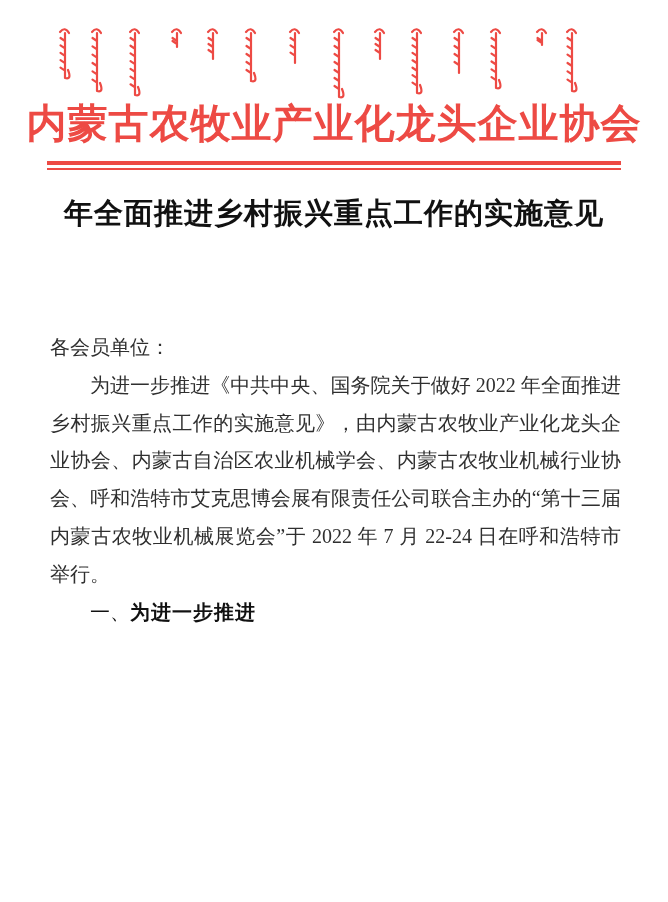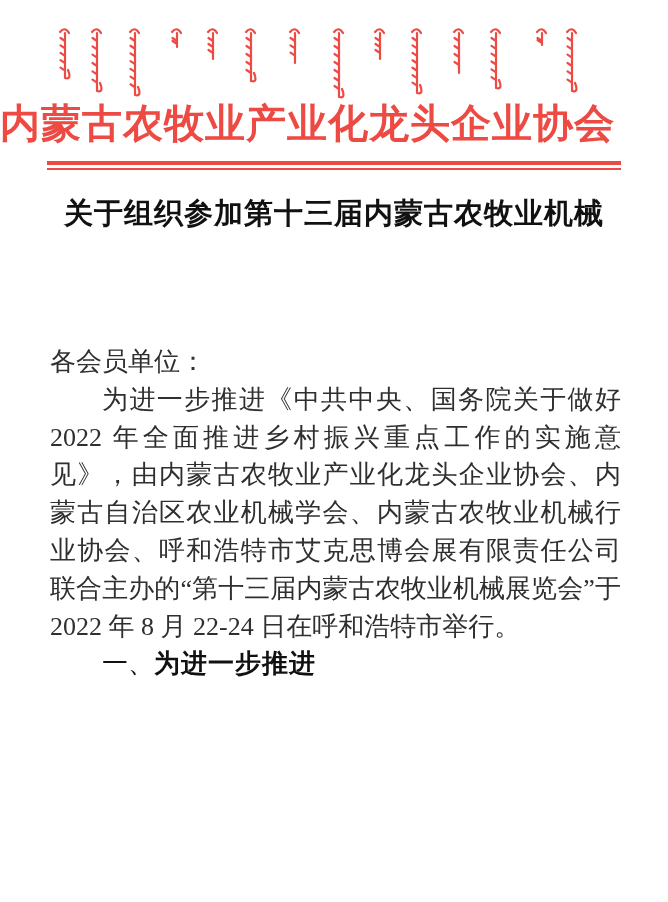--- a/index.html
+++ b/index.html
@@ -28,21 +28,21 @@
     stroke: var(--accent-red, #ed4a44);
     fill: none;
     stroke-width: 2.2;
     stroke-linecap: round;
   }
   .org-name {
     position: absolute;
     top: 96px;
     left: 0;
     width: 100%;
-    text-align: left;
+    text-align: center;
     font-size: 40px;
     line-height: 56px;
     font-weight: 700;
     letter-spacing: 1px;
     white-space: nowrap;
     color: var(--accent-red, #ed4a44);
   }
   .red-rule {
     position: absolute;
     top: 161px;
@@ -64,24 +64,23 @@
     font-weight: 700;
     color: var(--title-text, #111111);
     letter-spacing: 1px;
   }
   .t-line { display: block; }
   .body-block {
     position: absolute;
     top: 329px;
     left: 50px;
     right: 47px;
-    font-size: 26px;
+    font-size: 20px;
     line-height: 37.8px;
     text-align: justify;
-    margin-top: 14px;
   }
   .body-block p { margin: 0; padding: 0; }
   .para { text-indent: 2em; }
   .section-heading {
     text-indent: 2em;
     color: var(--title-text, #111111);
   }
   .section-title-bold {
     font-family: "DejaVu Sans", "Liberation Sans", sans-serif;
     font-weight: 700;
@@ -108,22 +107,22 @@
       <path d="M 441 6 L 441 61 M 436 5 Q 441 -1 445 6 M 436.5 11 L 441 14 M 436.5 18.833333333333332 L 441 21.833333333333332 M 436.5 26.666666666666664 L 441 29.666666666666664 M 436.5 34.5 L 441 37.5 M 436.5 42.33333333333333 L 441 45.33333333333333 M 436.5 50.166666666666664 L 441 53.166666666666664 M 441 61 Q 448 63 444 53"></path>
       <path d="M 487 6 L 487 18 M 482 5 Q 487 -1 491 6 M 482.5 11 L 487 14 M 482.5 13 L 487 16"></path>
       <path d="M 517 6 L 517 64 M 512 5 Q 517 -1 521 6 M 512.5 11 L 517 14 M 512.5 19.333333333333336 L 517 22.333333333333336 M 512.5 27.666666666666668 L 517 30.666666666666668 M 512.5 36 L 517 39 M 512.5 44.333333333333336 L 517 47.333333333333336 M 512.5 52.66666666666667 L 517 55.66666666666667 M 517 64 Q 524 66 520 56"></path>
     </svg>
 
   <div class="org-name">内蒙古农牧业产业化龙头企业协会</div>
 
   <div class="red-rule"></div>
 
   <h1 class="doc-title">
-    <span class="t-line">关于组织参加第十三届内蒙古农牧业机械</span>
+    <span class="t-line">年全面推进乡村振兴重点工作的实施意见</span>
   </h1>
 
   <div class="body-block">
     <p class="salutation">各会员单位：</p>
-    <p class="para">为进一步推进《中共中央、国务院关于做好 2022 年全面推进乡村振兴重点工作的实施意见》，由内蒙古农牧业产业化龙头企业协会、内蒙古自治区农业机械学会、内蒙古农牧业机械行业协会、呼和浩特市艾克思博会展有限责任公司联合主办的“第十三届内蒙古农牧业机械展览会”于 2022 年 8 月 22-24 日在呼和浩特市举行。</p>
+    <p class="para">为进一步推进《中共中央、国务院关于做好 2022 年全面推进乡村振兴重点工作的实施意见》，由内蒙古农牧业产业化龙头企业协会、内蒙古自治区农业机械学会、内蒙古农牧业机械行业协会、呼和浩特市艾克思博会展有限责任公司联合主办的“第十三届内蒙古农牧业机械展览会”于 2022 年 7 月 22-24 日在呼和浩特市举行。</p>
     <p class="section-heading"><span>一、</span><span class="section-title-bold">为进一步推进</span></p>
   </div>
 
 </div>
 
 </body></html>

